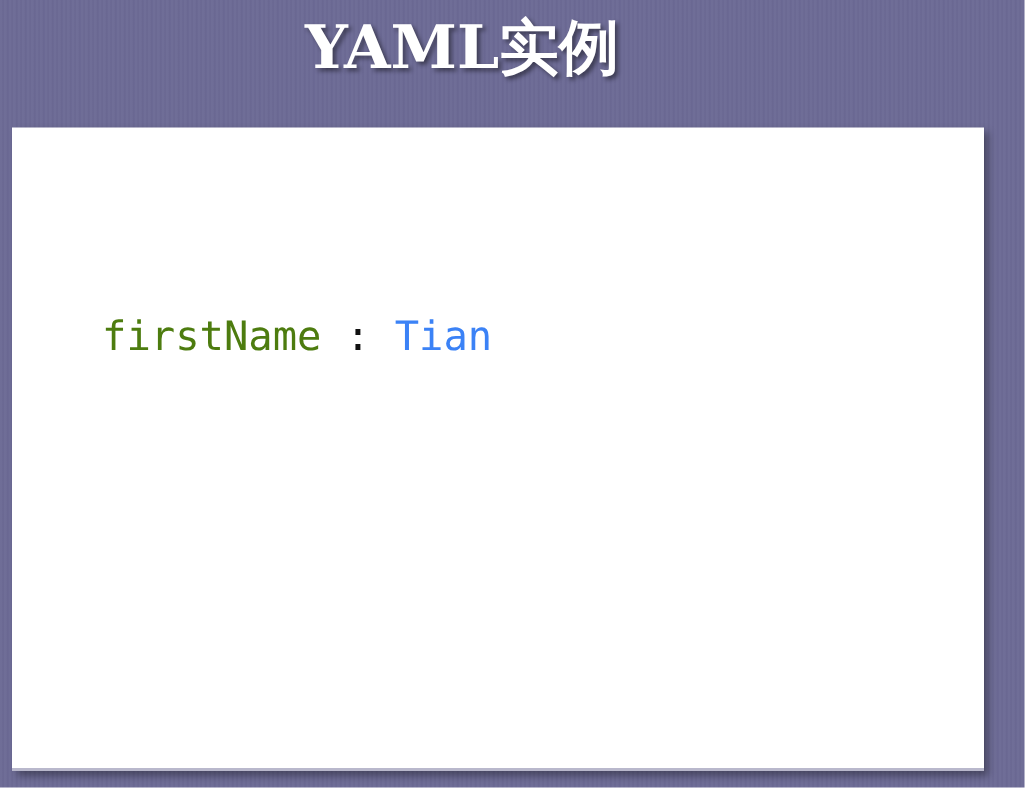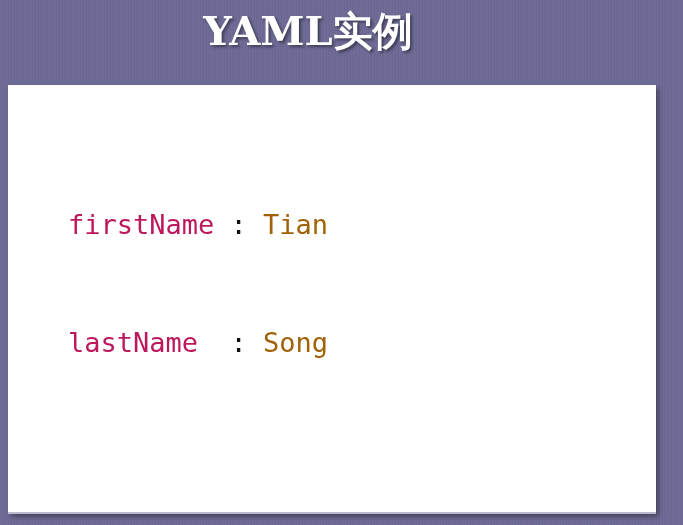--- a/index.html
+++ b/index.html
@@ -22,33 +22,32 @@
       box-shadow: 3px 3px 5px rgba(0,0,0,0.35);
       border-bottom: 2px solid #b9b8cc;
     }
     .code {
       position: absolute; left: 60px; top: 42px;
       font-family: "DejaVu Sans Mono", "Liberation Mono", monospace;
       font-size: 27px; line-height: 39.2px;
       white-space: pre;
     }
     .line { height: 39.2px; }
-    .k { color: #be185d; }
+    .k { color: #4d7c0f; }
     .c { color: #111111; }
-    .v { color: #a16207; }
+    .v { color: #3b82f6; }
   </style>
 </head>
 <body>
 
 <div class="title">YAML实例</div>
 
 <div class="panel">
   <div class="code">
     <div class="line"><span></span><span class="k">firstName</span><span> </span><span class="c">: </span><span class="v">Tian</span></div>
-    <div class="line"><span></span><span class="k">lastName</span><span>  </span><span class="c">: </span><span class="v">Song</span></div>
     
     
     
     
     
     
   </div>
 </div>
 
 </body></html>

